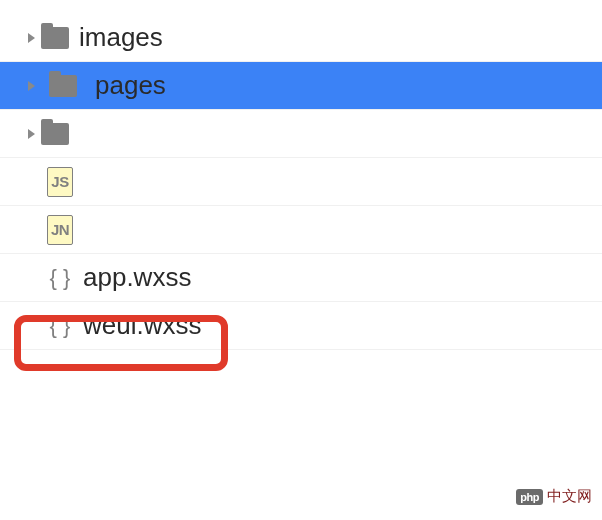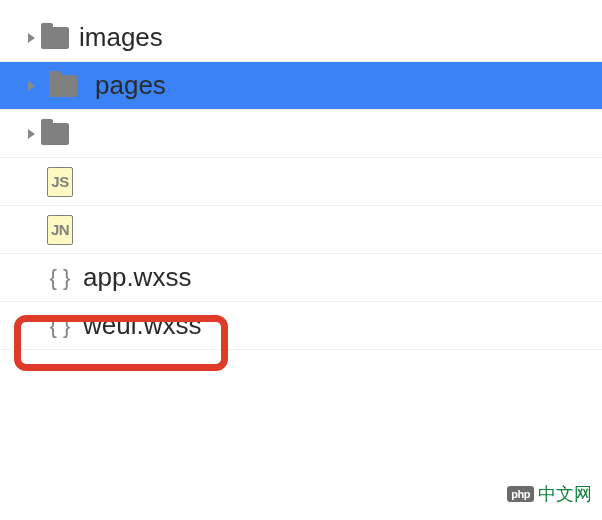--- a/index.html
+++ b/index.html
@@ -113,22 +113,22 @@
     .wm-badge {
       background: #6b6b6b;
       color: #fff;
       font-size: 11px;
       font-weight: 700;
       padding: 2px 4px;
       border-radius: 3px;
       letter-spacing: -0.5px;
     }
     .wm-text {
-      font-size: 18px;
-      color: #15803d;
+      font-size: 15px;
+      color: #7f1d1d;
       font-weight: 500;
     }
   </style>
 </head>
 <body>
 
 <div class="file-tree">
 
   <div class="tree-row">
     <span class="disclosure"></span>

